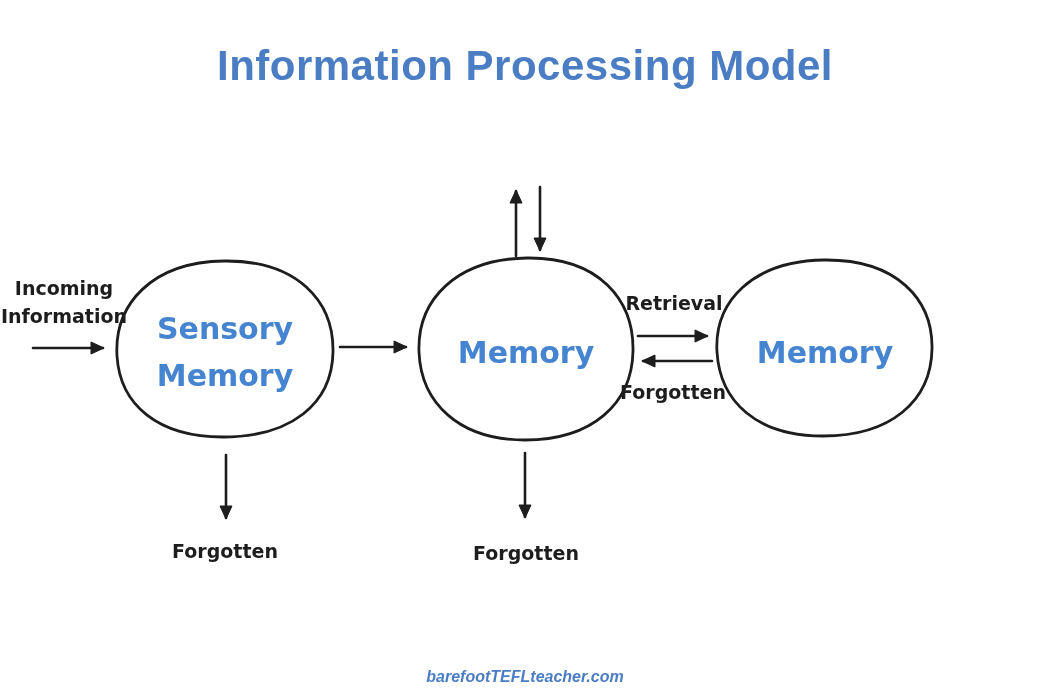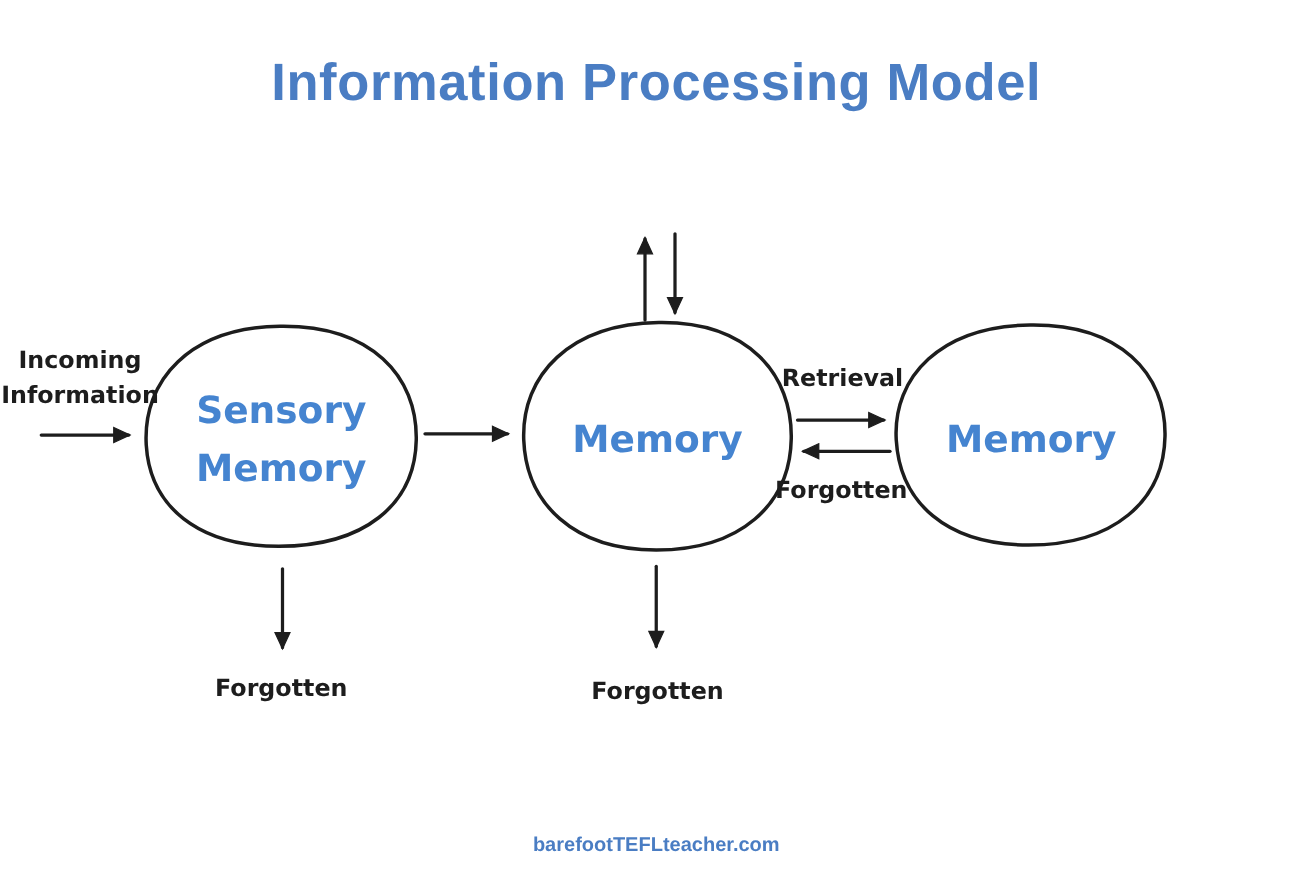--- a/index.html
+++ b/index.html
@@ -81,15 +81,15 @@
   </div>
   <div class="abs node-label" style="left:825px;top:352px;">
     <div>Memory</div>
   </div>
 
   <div class="abs hand-label" style="left:674px;top:303px;">Retrieval</div>
   <div class="abs hand-label" style="left:673px;top:392px;">Forgotten</div>
   <div class="abs hand-label" style="left:225px;top:551px;">Forgotten</div>
   <div class="abs hand-label" style="left:526px;top:553px;">Forgotten</div>
 
-  <div class="abs footer-mark" style="left:525px;top:677px;">barefootTEFLteacher.com</div>
+  <div class="abs footer-mark" style="left:525px;top:677px;font-style:italic;">barefootTEFLteacher.com</div>
 
 </div>
 
 </body></html>

